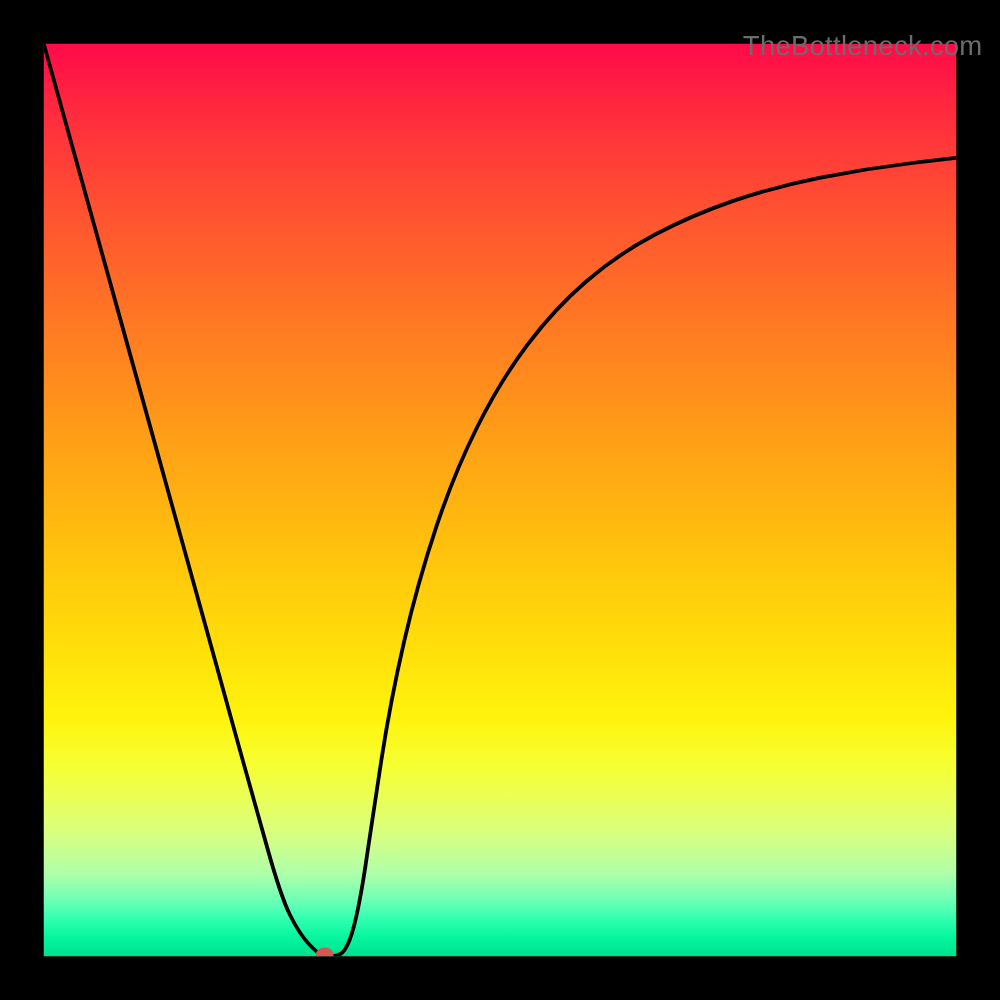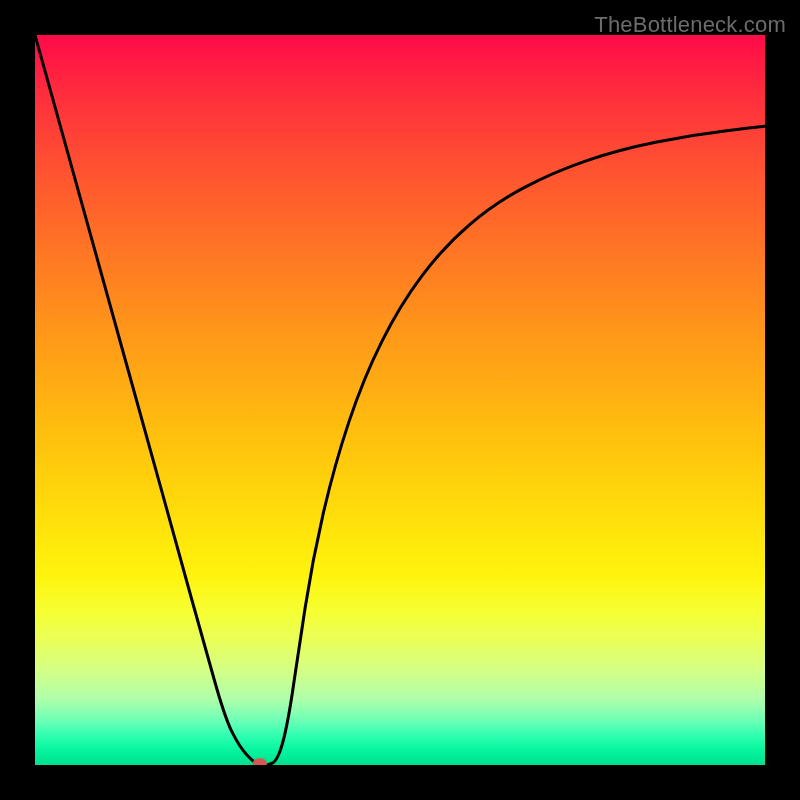--- a/index.html
+++ b/index.html
@@ -37,21 +37,21 @@
       #d4ff85 87%,
       #aeffaa 91%,
       #6affb6 94%,
       #2effb0 96%,
       #05f59e 98%,
       #00e08e 100%
     );
   }
   .watermark {
     position: absolute;
-    top: 12px;
+    top: 24px;
     right: 14px;
     color: #6c6c6c;
     font-size: 22px;
     font-weight: 400;
     letter-spacing: 0.2px;
     user-select: none;
   }
   svg.curve {
     position: absolute;
     inset: 0;

